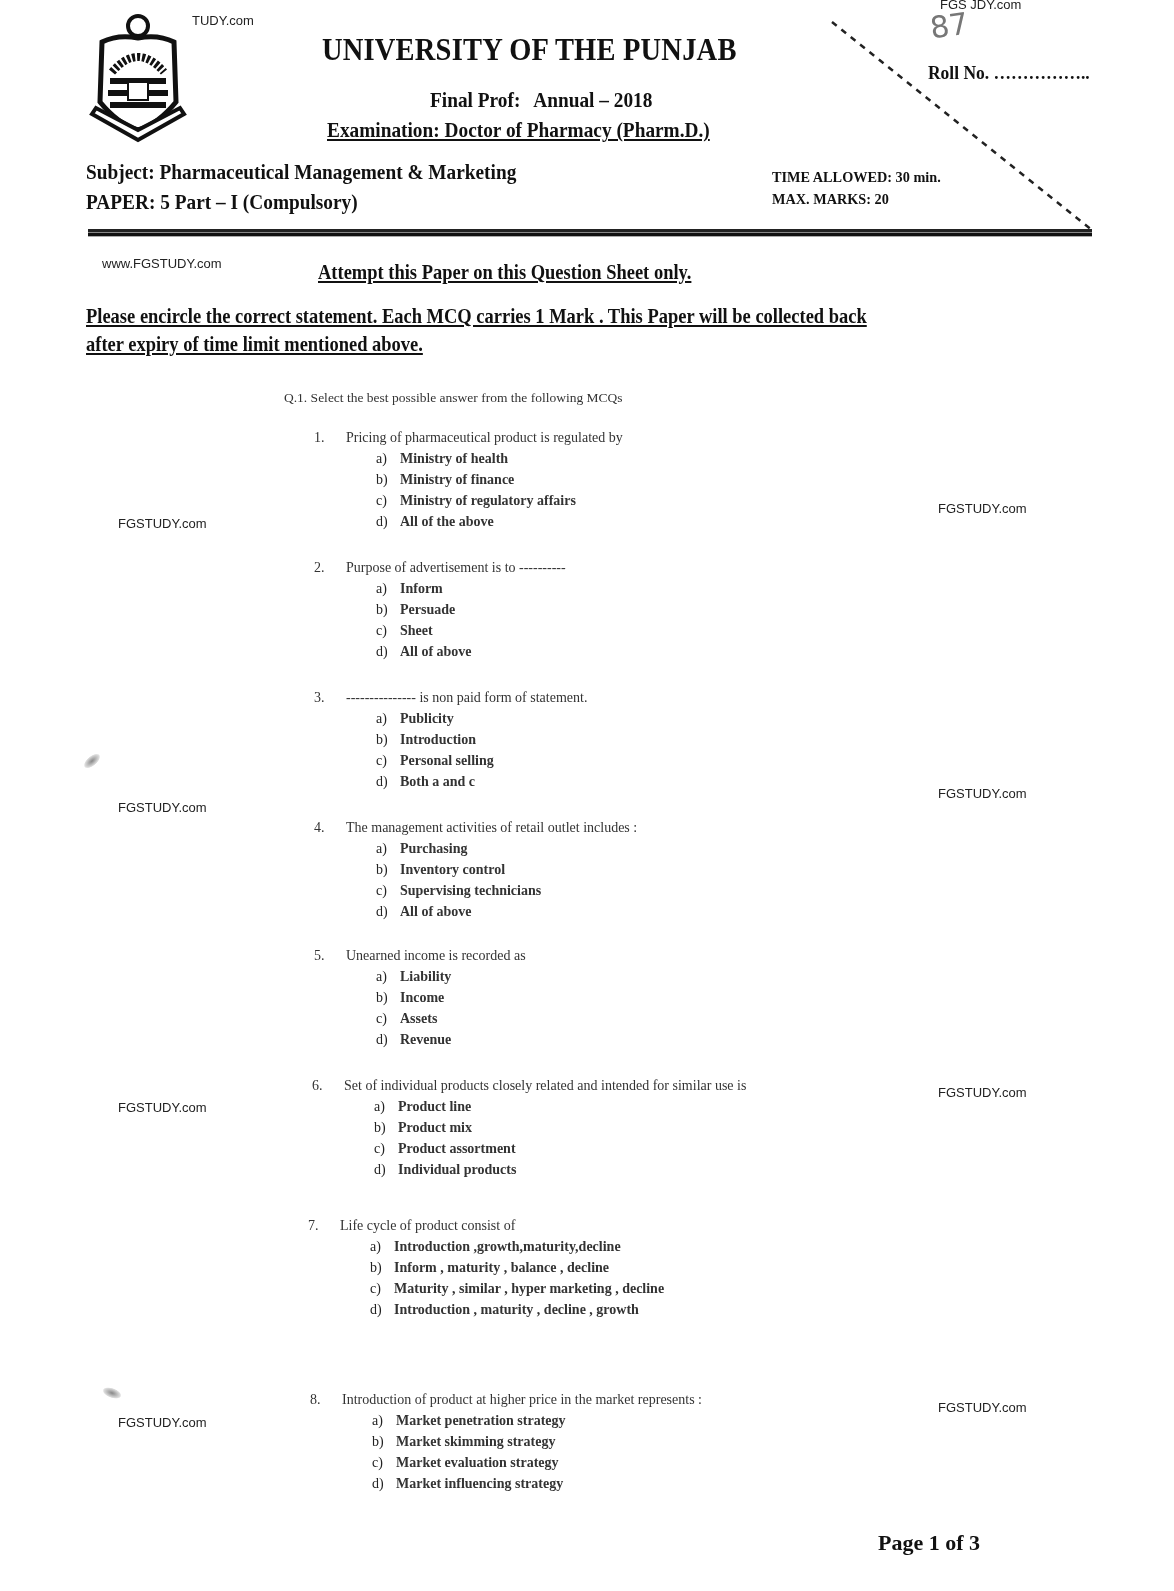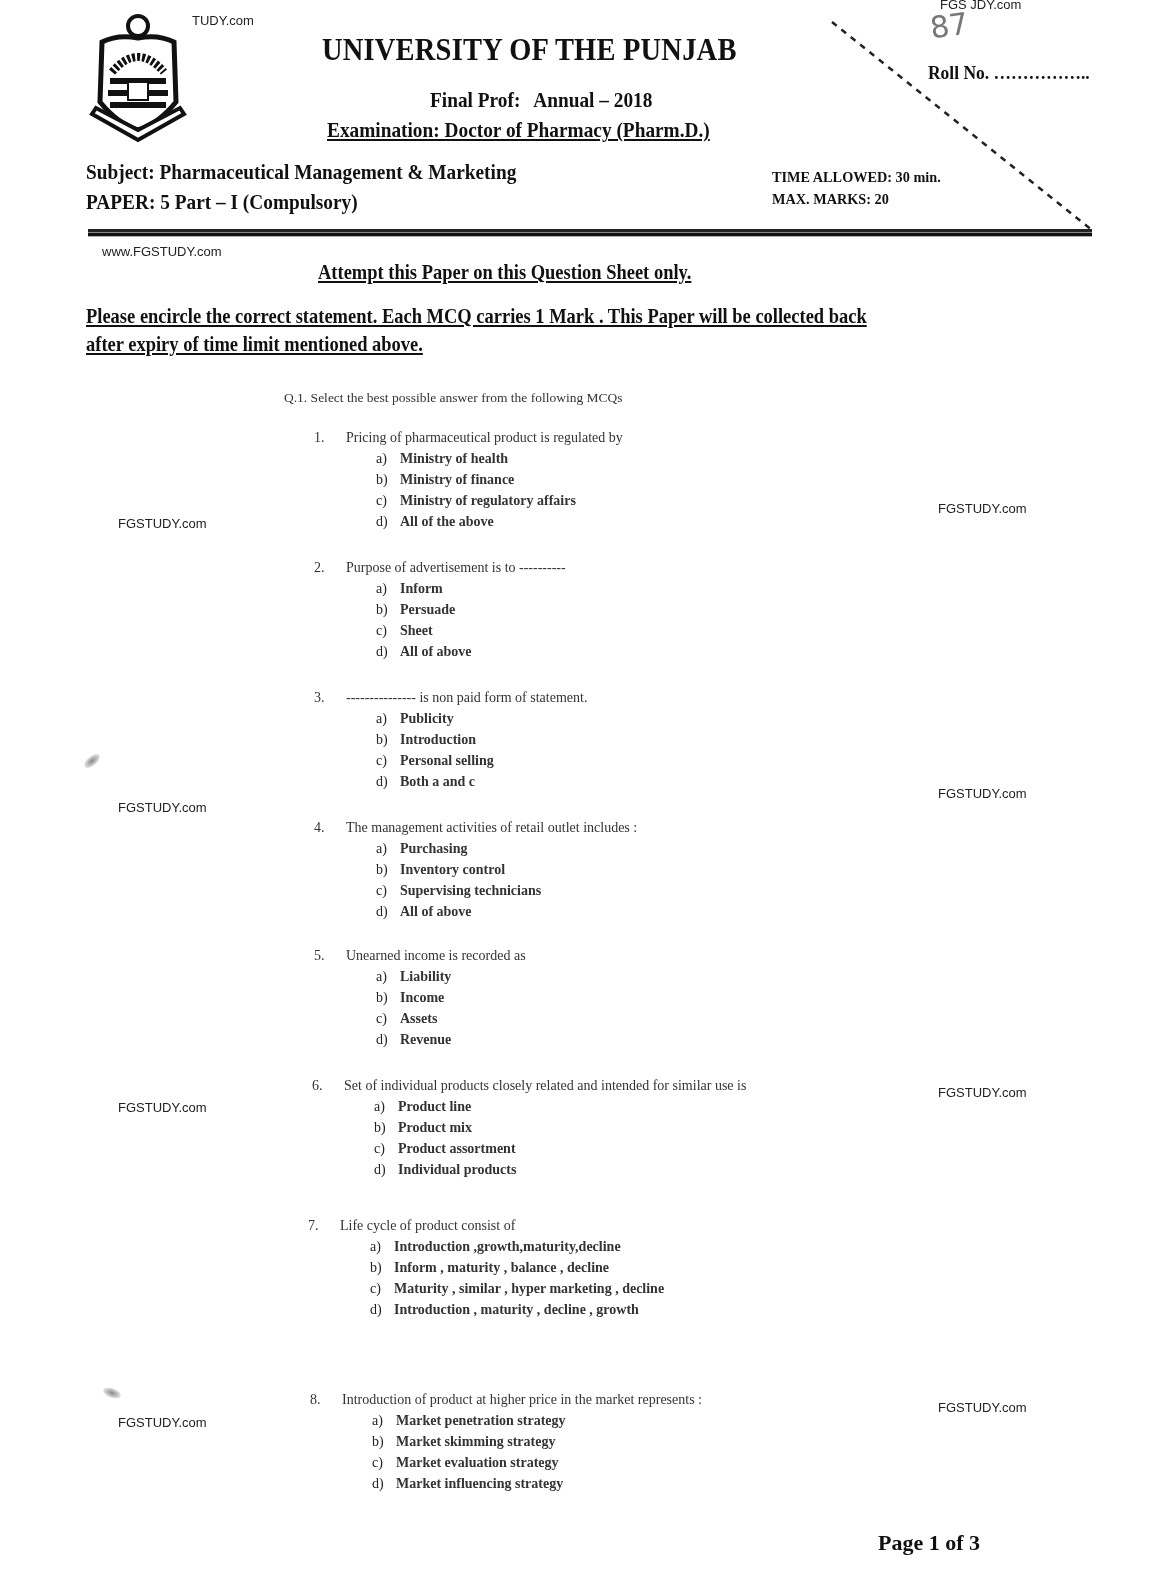--- a/index.html
+++ b/index.html
@@ -62,21 +62,21 @@
   <line x1="2" y1="2" x2="262" y2="210" stroke="#222" stroke-width="2.5" stroke-dasharray="6 6"></line>
 </svg>
 
 <div class="abs serif-b subject">Subject: Pharmaceutical Management &amp; Marketing</div>
 <div class="abs serif-b paper">PAPER: 5   Part – I (Compulsory)</div>
 <div class="abs serif-b time">TIME ALLOWED: 30 min.</div>
 <div class="abs serif-b marks">MAX. MARKS: 20</div>
 
 <div class="abs rule"></div>
 
-<span class="abs wm" style="left:102px; top:244px;">www.FGSTUDY.com</span>
+<span class="abs wm" style="left:102px; top:256px;">www.FGSTUDY.com</span>
 
 <div class="abs serif-b attempt">Attempt this Paper on this Question Sheet only.</div>
 <div class="abs serif-b please">
   <div>Please encircle the correct statement. Each MCQ carries 1 Mark . This Paper will be collected back</div>
   <div>after expiry of time limit mentioned above.</div>
 </div>
 
 <div class="abs serif q-intro">Q.1. Select the best possible answer from the following MCQs</div>
 
 <div class="q" style="left:314px; top:430px;">

